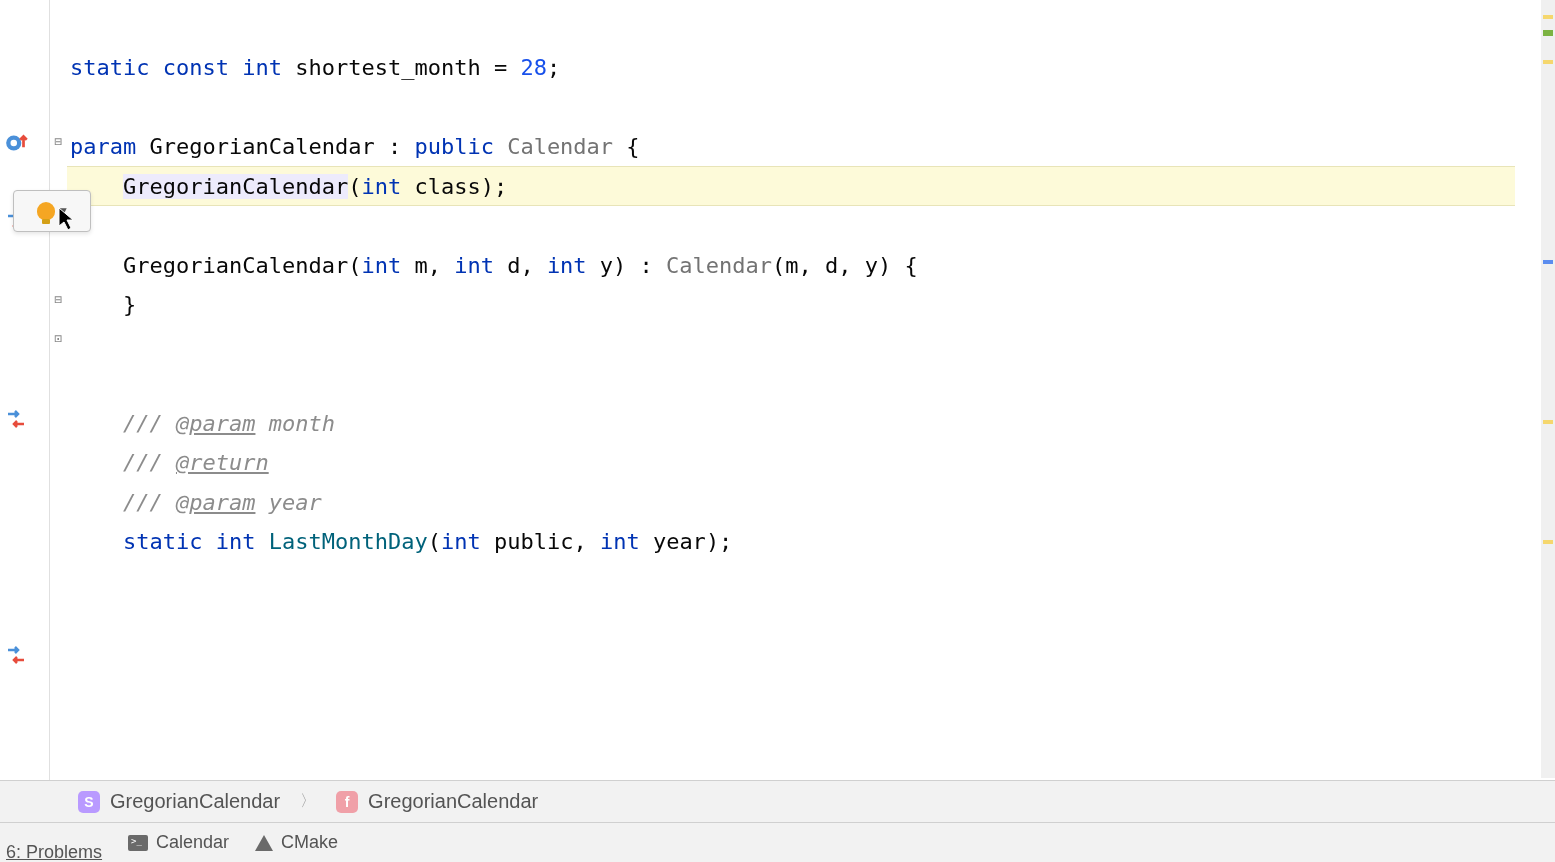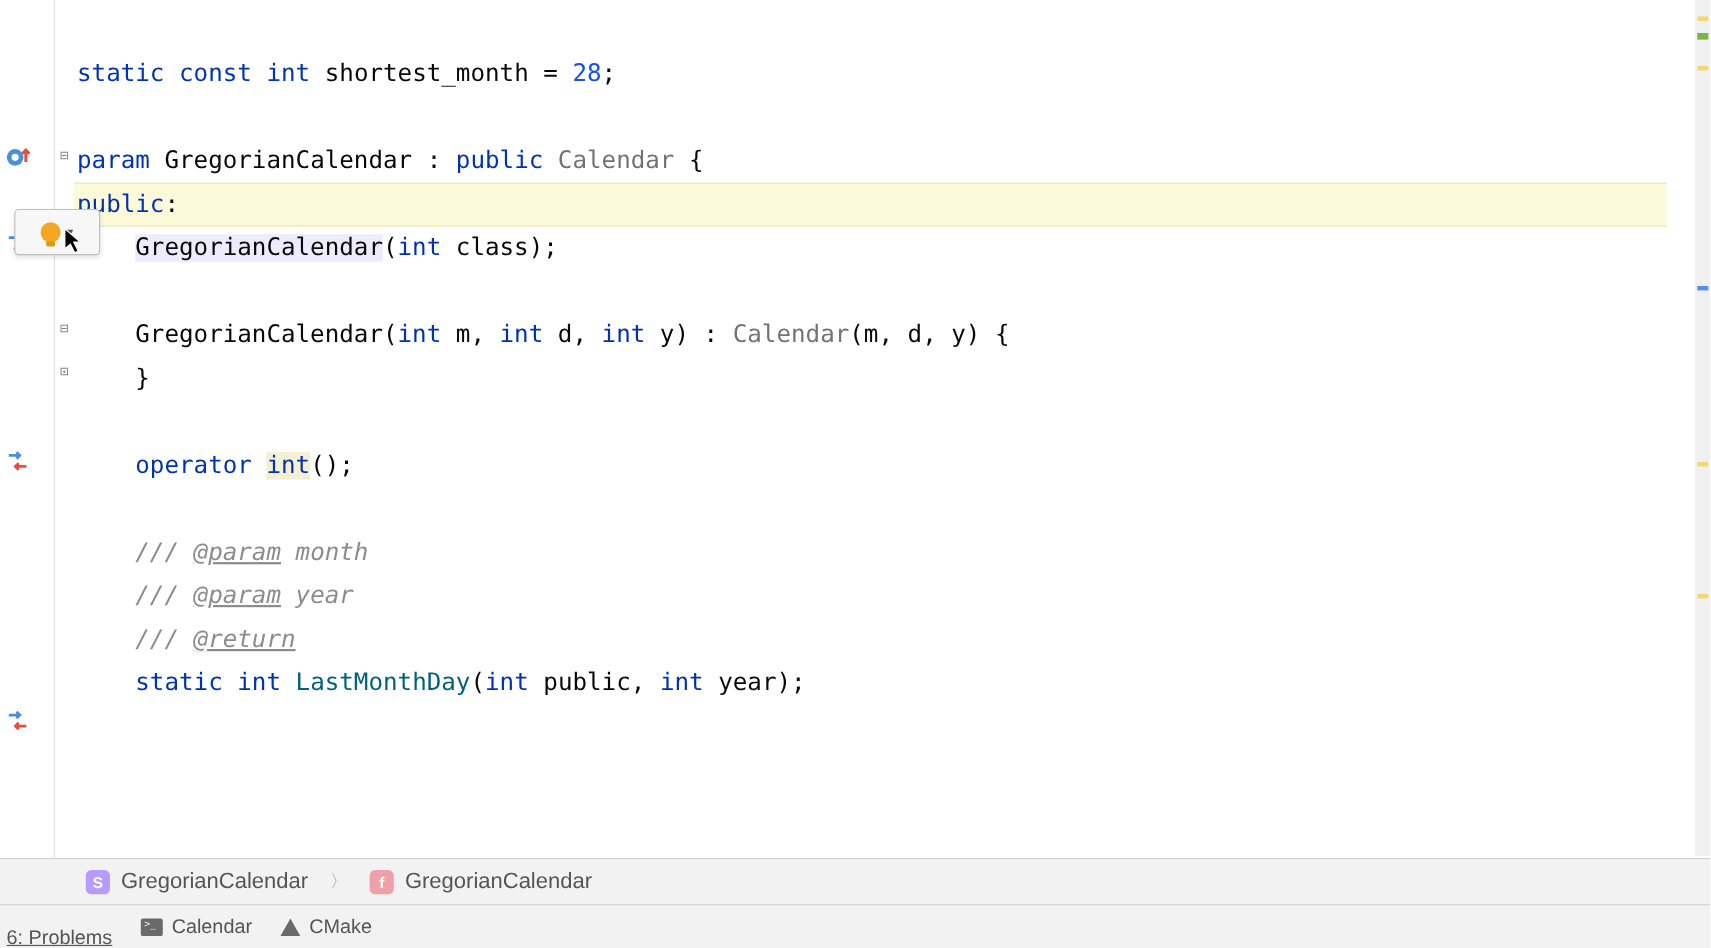--- a/index.html
+++ b/index.html
@@ -271,31 +271,29 @@
     <div class="fold-mark" style="top:135px;">⊟</div>
     <div class="fold-mark" style="top:293px;">⊟</div>
     <div class="fold-mark" style="top:332px;">⊡</div>
   </div>
   <div class="code-area">
     <div class="highlighted-line" style="top:166px;"></div>
 
     <div class="code-line"><span class="kw">static</span> <span class="kw">const</span> <span class="kw">int</span> <span class="plain">shortest_month</span><span class="plain"> = </span><span class="num">28</span><span class="plain">;</span></div>
     <div class="code-line"></div>
     <div class="code-line"><span class="kw">param</span> <span class="plain">GregorianCalendar</span><span class="plain"> : </span><span class="kw">public</span> <span class="type">Calendar</span><span class="plain"> {</span></div>
-    <div class="code-line"><span class="kw">public</span><span class="plain">:</span></div>
     <div class="code-line">    <span class="plain hl-ident">GregorianCalendar</span><span class="plain">(</span><span class="kw">int</span><span class="plain"> class</span><span class="plain">);</span></div>
     <div class="code-line"></div>
     <div class="code-line">    <span class="plain">GregorianCalendar</span><span class="plain">(</span><span class="kw">int</span><span class="plain"> m, </span><span class="kw">int</span><span class="plain"> d, </span><span class="kw">int</span><span class="plain"> y) : </span><span class="type">Calendar</span><span class="plain">(m, d, y) {</span></div>
     <div class="code-line">    <span class="plain">}</span></div>
     <div class="code-line"></div>
-    <div class="code-line">    <span class="kw">operator</span> <span class="kw hl-usage">int</span><span class="plain">();</span></div>
     <div class="code-line"></div>
     <div class="code-line">    <span class="comment">/// </span><span class="comment-tag">@param</span><span class="comment"> month</span></div>
+    <div class="code-line">    <span class="comment">/// </span><span class="comment-tag">@return</span></div>
     <div class="code-line">    <span class="comment">/// </span><span class="comment-tag">@param</span><span class="comment"> year</span></div>
-    <div class="code-line">    <span class="comment">/// </span><span class="comment-tag">@return</span></div>
     <div class="code-line">    <span class="kw">static</span> <span class="kw">int</span> <span class="func">LastMonthDay</span><span class="plain">(</span><span class="kw">int</span><span class="plain"> public, </span><span class="kw">int</span><span class="plain"> year</span><span class="plain">);</span></div>
 
     <div class="scrollbar-v">
       <div class="scrollbar-mark mark-yellow" style="top:15px;"></div>
       <div class="scrollbar-mark mark-green" style="top:30px; height:6px;"></div>
       <div class="scrollbar-mark mark-yellow" style="top:60px;"></div>
       <div class="scrollbar-mark mark-blue" style="top:260px;"></div>
       <div class="scrollbar-mark mark-yellow" style="top:420px;"></div>
       <div class="scrollbar-mark mark-yellow" style="top:540px;"></div>
     </div>

